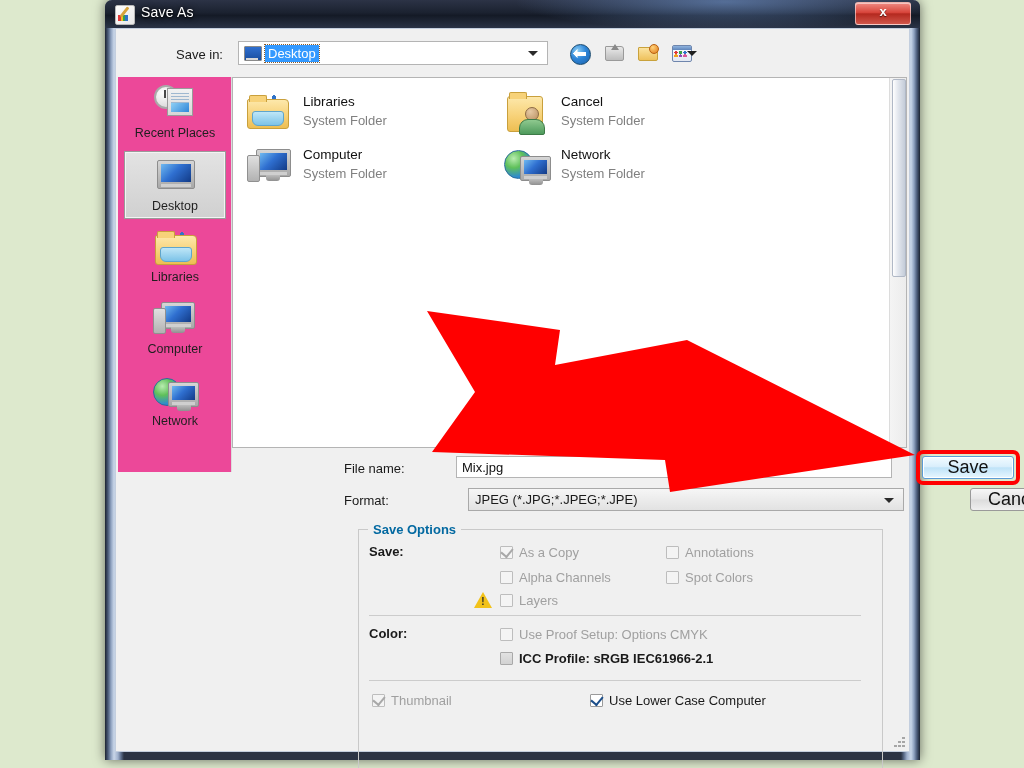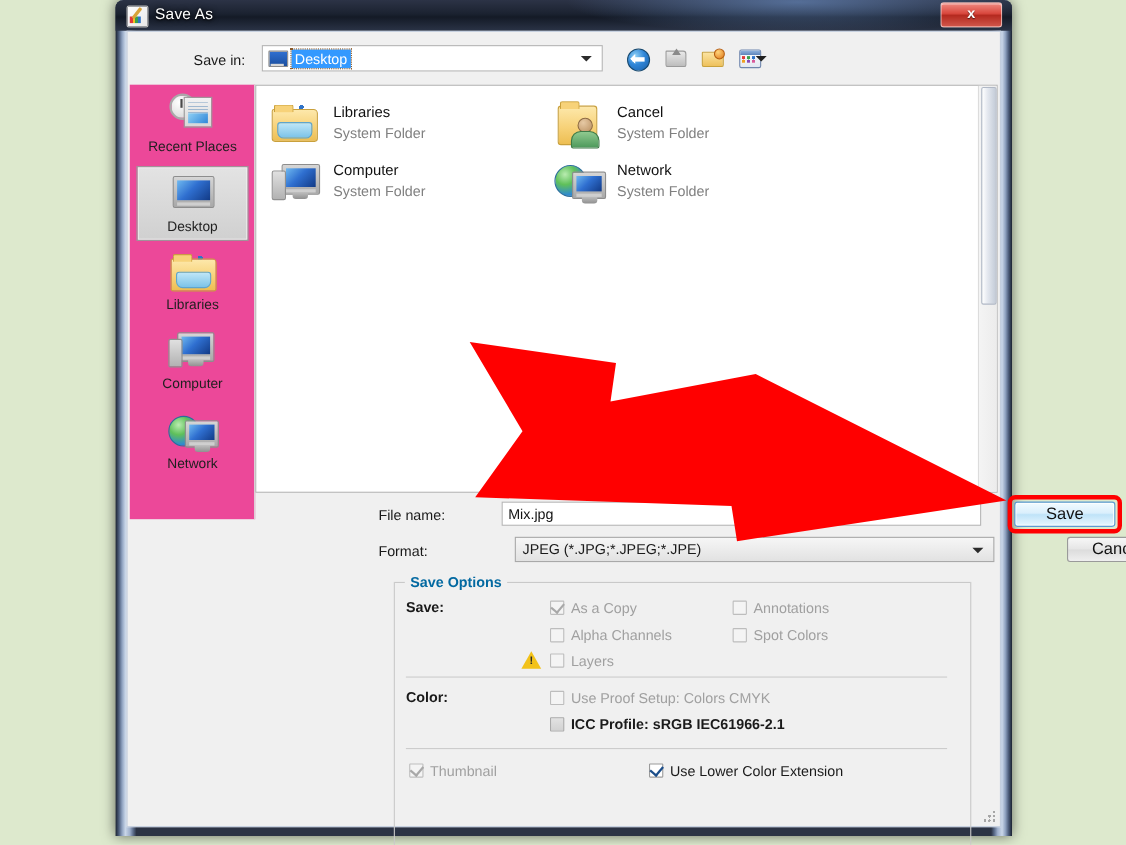--- a/index.html
+++ b/index.html
@@ -280,21 +280,21 @@
   }
   #fmtvalue { position:absolute; left:6px; top:3px; font-size:13px; color:#1a1a1a; }
   #fmtarrow {
     position:absolute; right:9px; top:9px; width:0; height:0;
     border-left:5px solid transparent; border-right:5px solid transparent; border-top:5px solid #2b2b2b;
   }
 
   
   .dlgbtn {
     position:absolute; width:92px; height:23px; box-sizing:border-box;
-    font-size:15px; color:#111; text-align:center; line-height:21px; cursor:pointer;
+    font-size:18px; color:#111; text-align:center; line-height:21px; cursor:pointer;
     border:1px solid #9a9a9a; border-radius:3px;
     background: linear-gradient(to bottom, #f7f7f7, #e6e6e6 48%, #dcdcdc 52%, #efefef);
   }
   #save-btn {
     left:806px; top:427px;
     border-color:#5b9bd5;
     background: linear-gradient(to bottom, #f2fbff, #daeffc 45%, #bfe3f8 52%, #e8f7ff);
     box-shadow: inset 0 0 0 1px #ffffff;
   }
   #cancel-btn { left:806px; top:459px;margin-left:48px; }
@@ -570,40 +570,40 @@
         <div class="cb dis"></div>
         <div class="cbtext dis">Layers</div>
       </div>
 
       <div class="hr" style="left:253px;top:586px;width:492px"></div>
 
       <div class="sec-label" style="left:253px;top:597px">Color:</div>
 
       <div class="cbrow" style="left:384px;top:598px">
         <div class="cb dis"></div>
-        <div class="cbtext dis">Use Proof Setup:  Colors CMYK</div>
+        <div class="cbtext dis">Use Proof Setup:  Options CMYK</div>
       </div>
       <div class="cbrow" style="left:384px;top:622px">
         <div class="cb gray"></div>
         <div class="cbtext" style="font-weight:bold">ICC Profile:  sRGB IEC61966-2.1</div>
       </div>
 
       <div class="hr" style="left:253px;top:651px;width:492px"></div>
 
       <div class="cbrow" style="left:256px;top:664px">
         <div class="cb dis">
             <div class="tick"></div>
           </div>
         <div class="cbtext dis">Thumbnail</div>
       </div>
       <div class="cbrow" style="left:474px;top:664px">
         <div class="cb on">
             <div class="tick"></div>
           </div>
-        <div class="cbtext">Use Lower Color Extension</div>
+        <div class="cbtext">Use Lower Case Computer</div>
       </div>
 
 
       <div id="grip"></div>
     </div>
   </div>
 
   <svg id="arrow" viewBox="0 0 1024 768">
     <polygon points="427,311 560,330 555,365 687,340 915,455 670,492 665,460 432,452 475,392" fill="#ff0000"></polygon>
   </svg>

